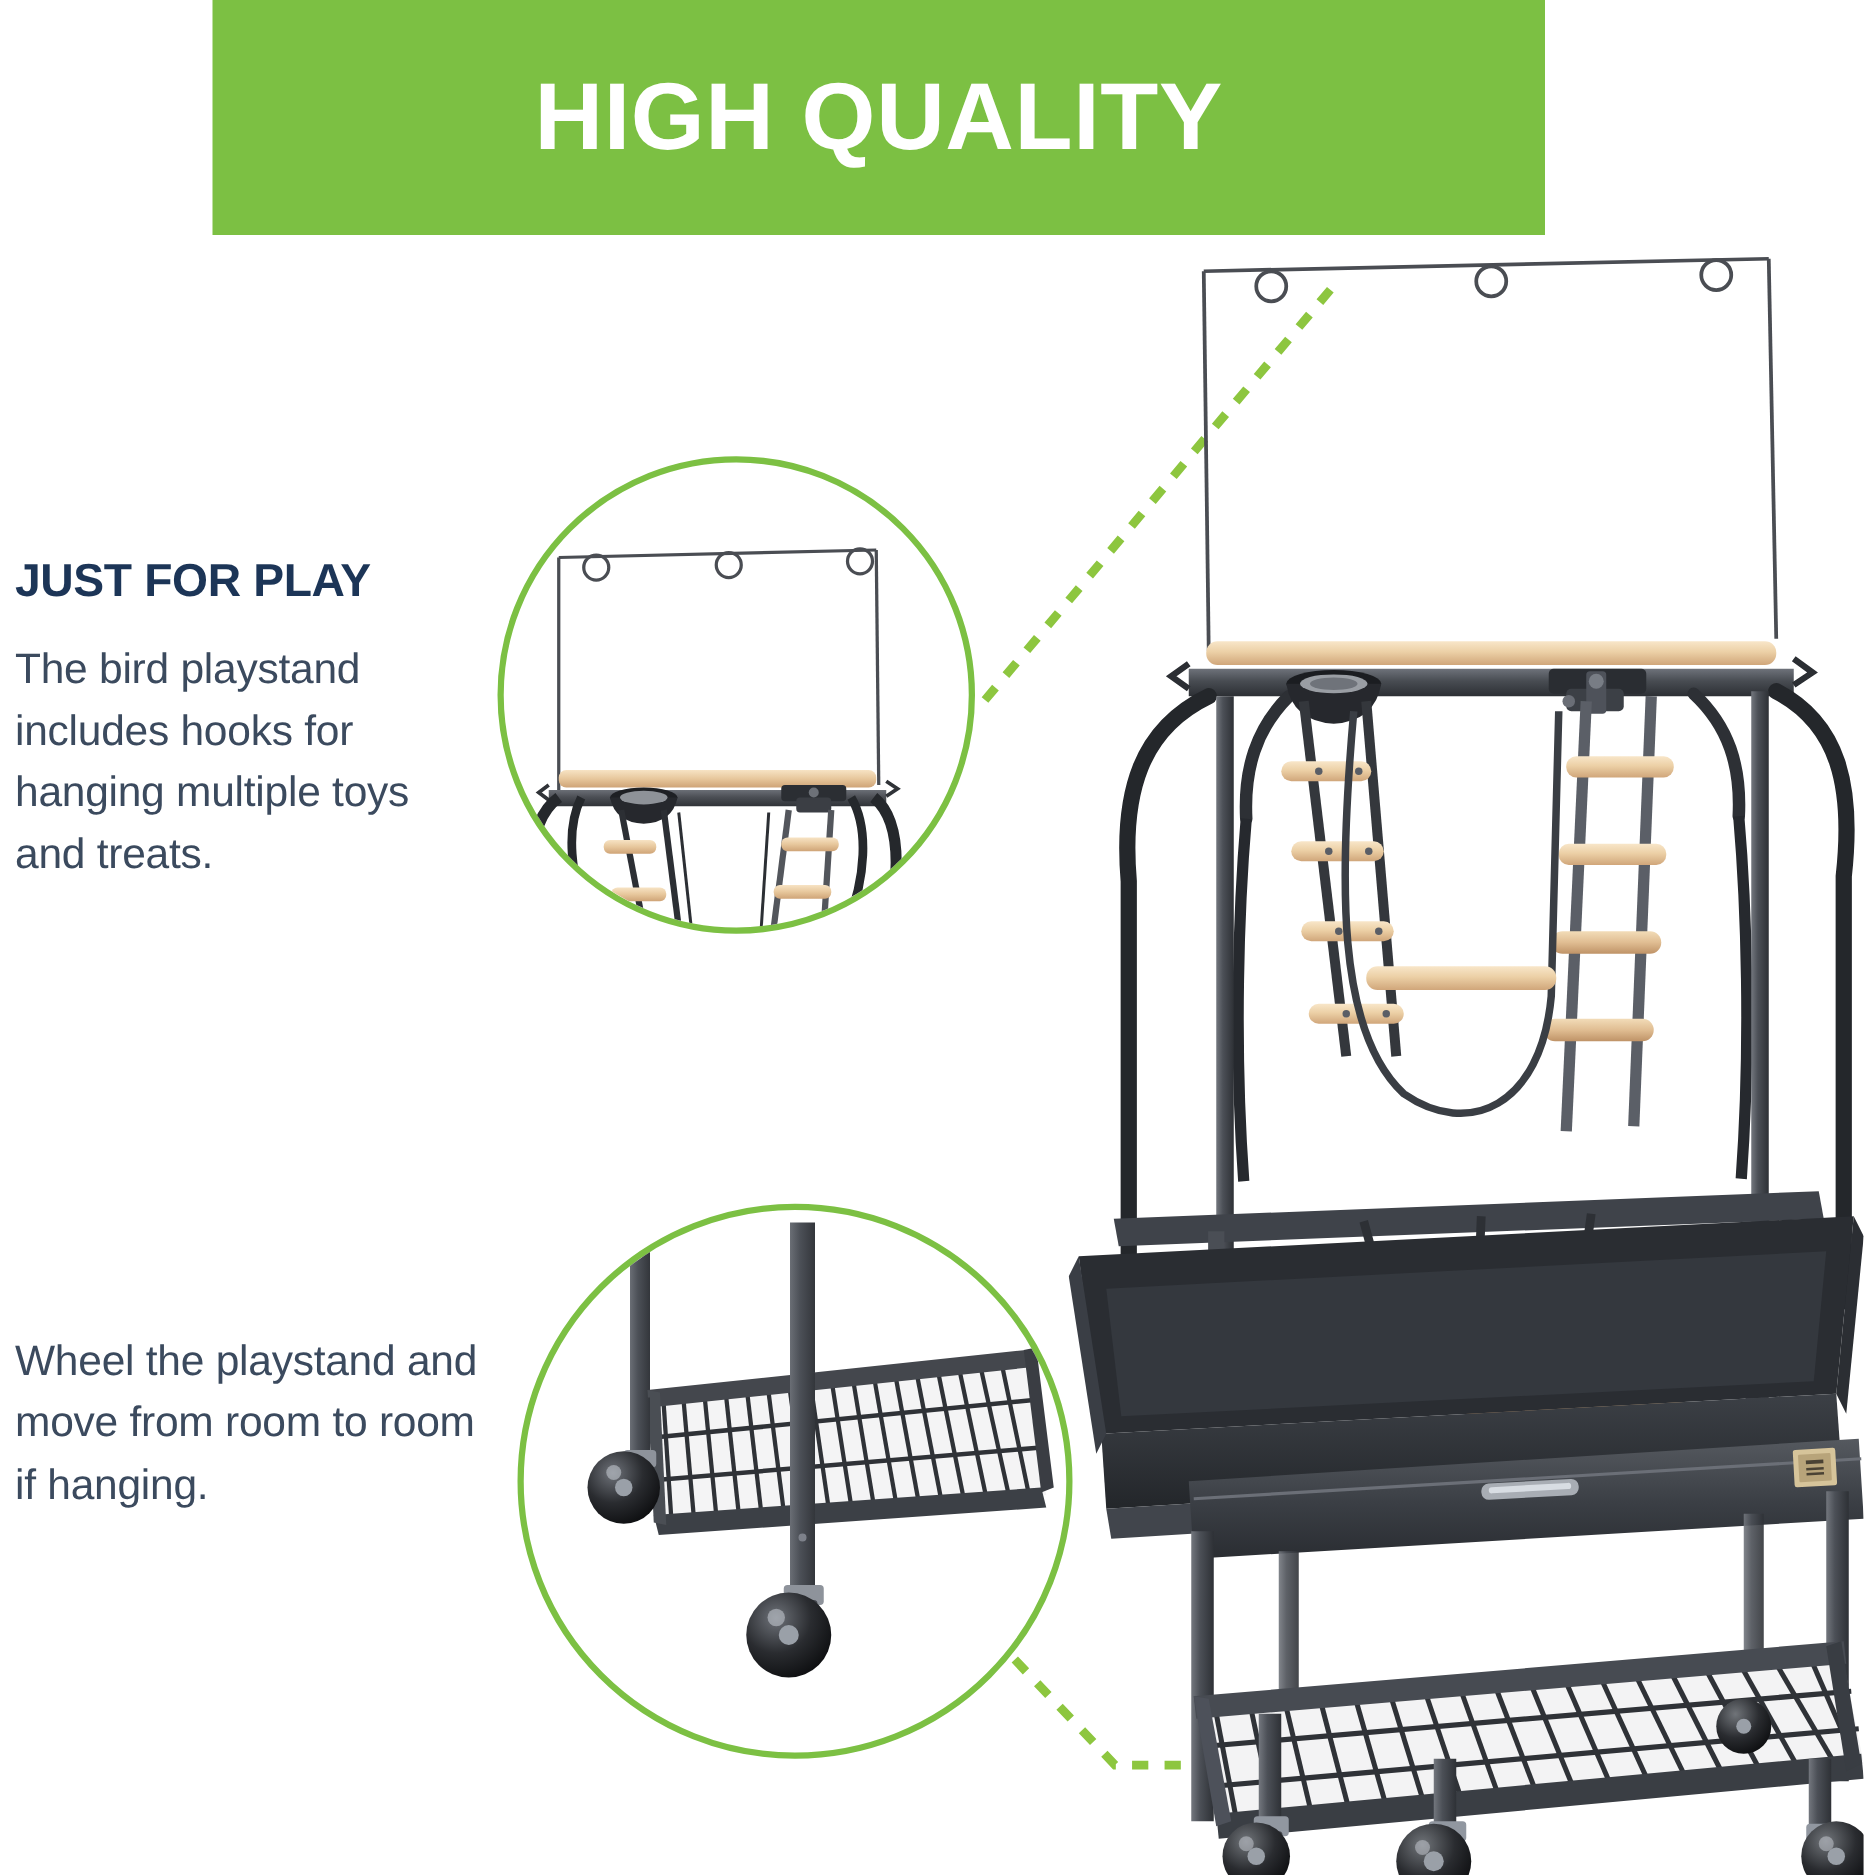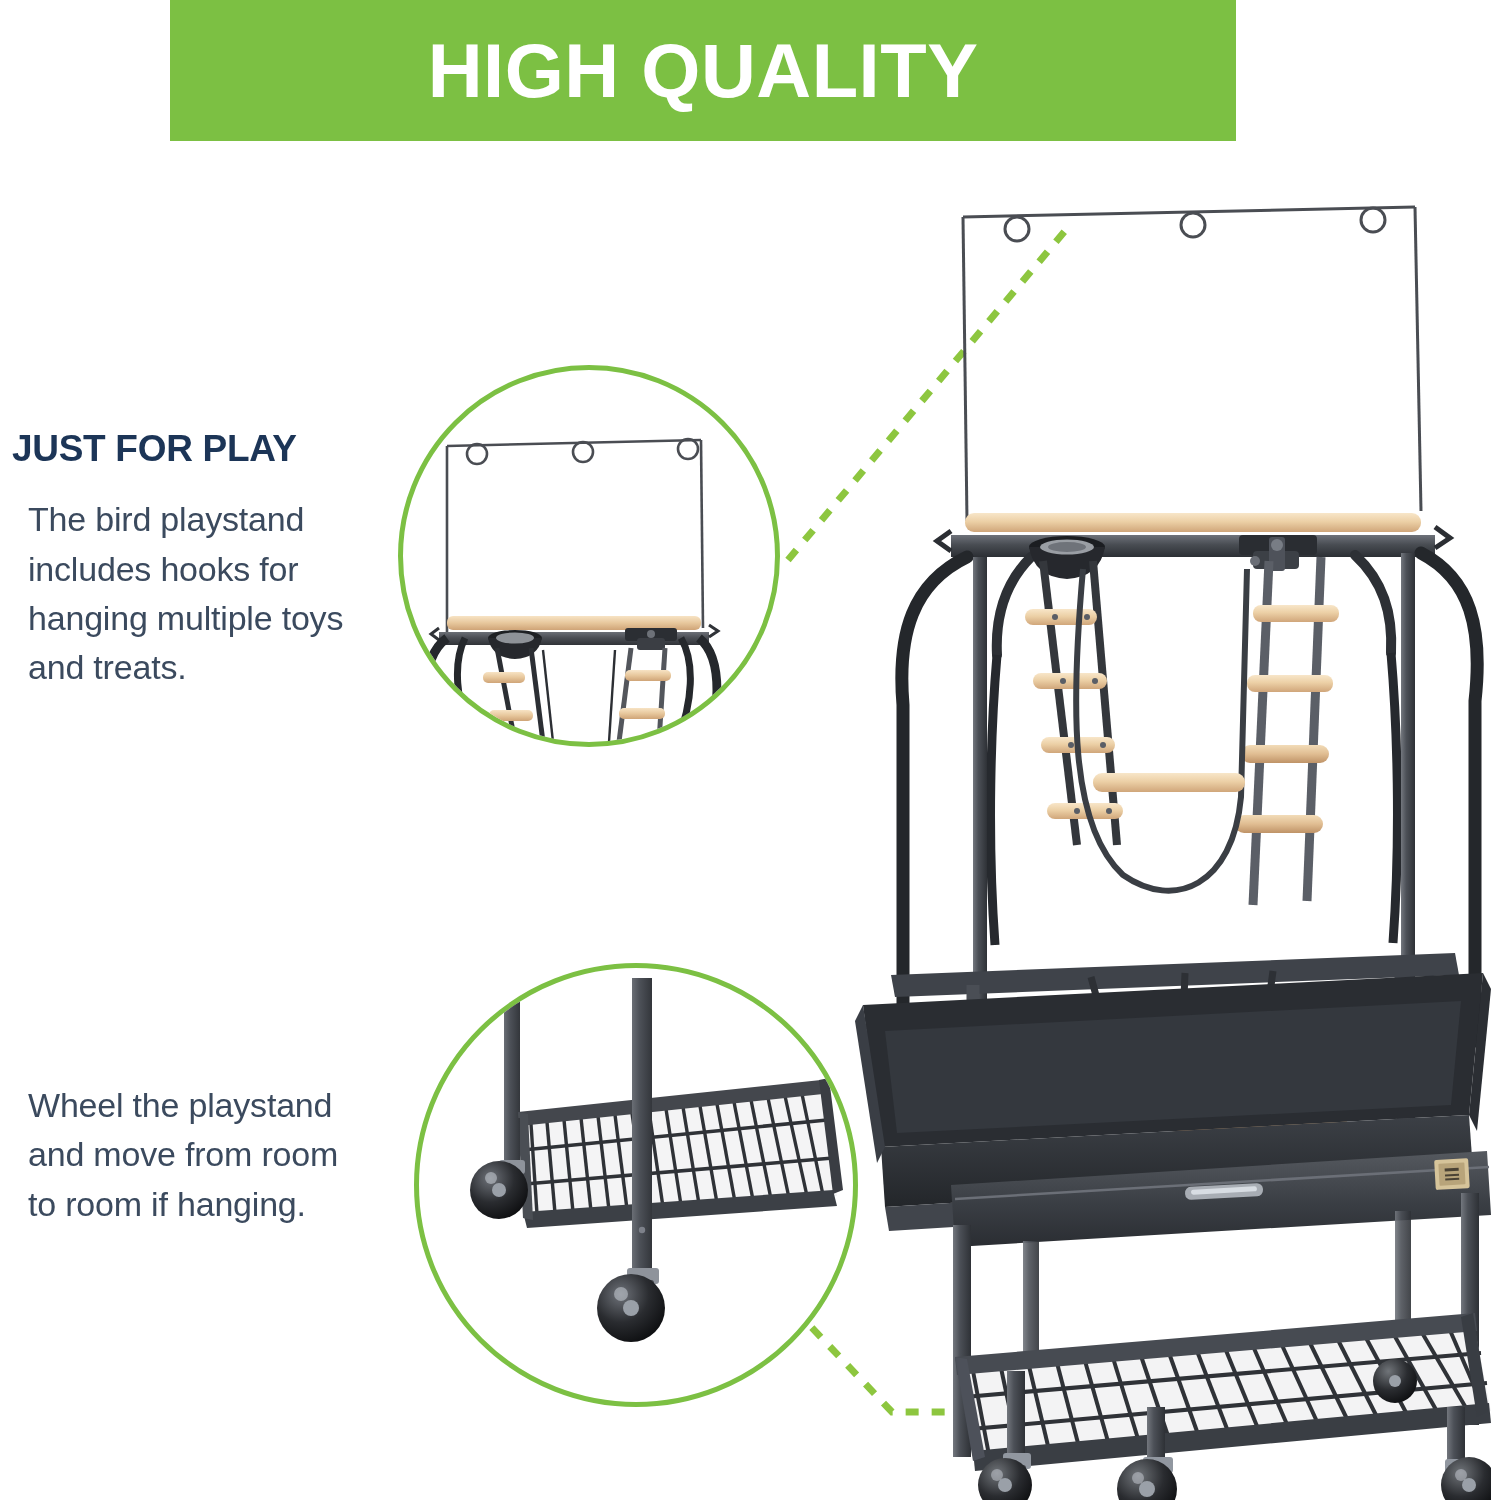--- a/index.html
+++ b/index.html
@@ -1,31 +1,31 @@
 <!DOCTYPE html>
 <html><head>
 <meta charset="utf-8">
 <style>
   html,body{margin:0;padding:0;background:#ffffff;}
   body{width:1491px;height:1500px;position:relative;overflow:hidden;
        font-family:"Liberation Sans", sans-serif;}
 
   
-  .banner{position:absolute;left:170px;top:0;width:1066px;height:141px;
+  .banner{position:absolute;left:170px;top:0;width:1066px;height:188px;
           background:#7cc043;display:flex;align-items:center;justify-content:center;}
   .banner-title{color:#ffffff;font-size:76px;font-weight:700;letter-spacing:0.5px;
                 line-height:1;font-family:"Liberation Sans", sans-serif;}
 
   
   .feature{position:absolute;left:12px;width:378px;}
   .feature-title{color:#1c3557;font-weight:700;font-size:37px;line-height:1.12;
                  margin:0 0 26px 0;letter-spacing:-0.3px;}
   .feature-body{color:#3b4a5e;font-weight:400;font-size:34px;line-height:1.45;
-                margin:16px;letter-spacing:-0.2px;}
-  #feature-play{top:428px;}
+                margin:0;letter-spacing:-0.2px;}
+  #feature-play{top:444px;}
   #feature-casters{top:1065px;}
 
   
   .callout{position:absolute;border-radius:50%;border:5px solid #7cc043;
            box-sizing:border-box;overflow:hidden;background:#fff;}
   #callout-hooks{left:398px;top:365px;width:382px;height:382px;}
   #callout-casters{left:414px;top:963px;width:444px;height:444px;}
   .callout-inner{position:absolute;left:0;top:0;width:100%;height:100%;}
 
   

